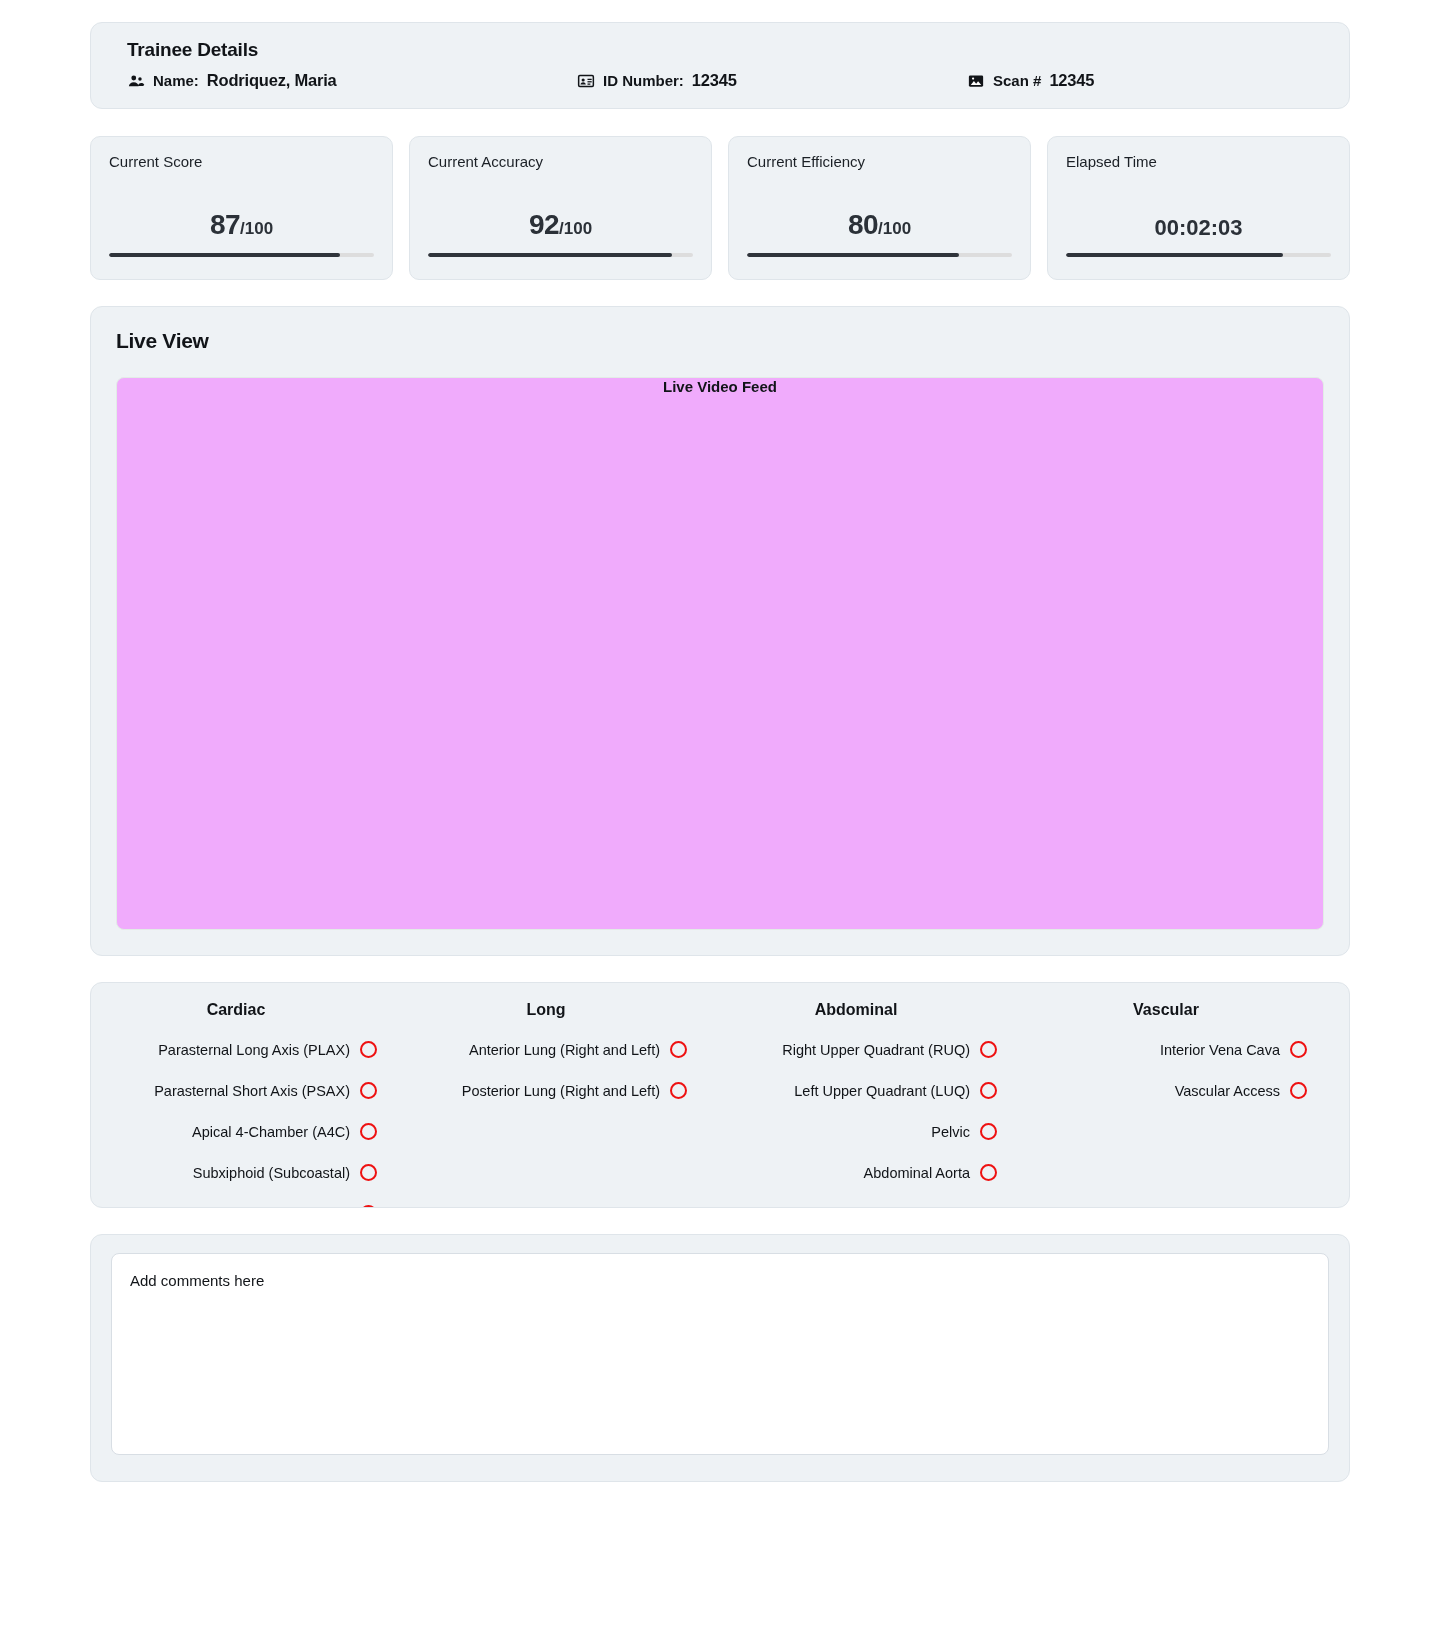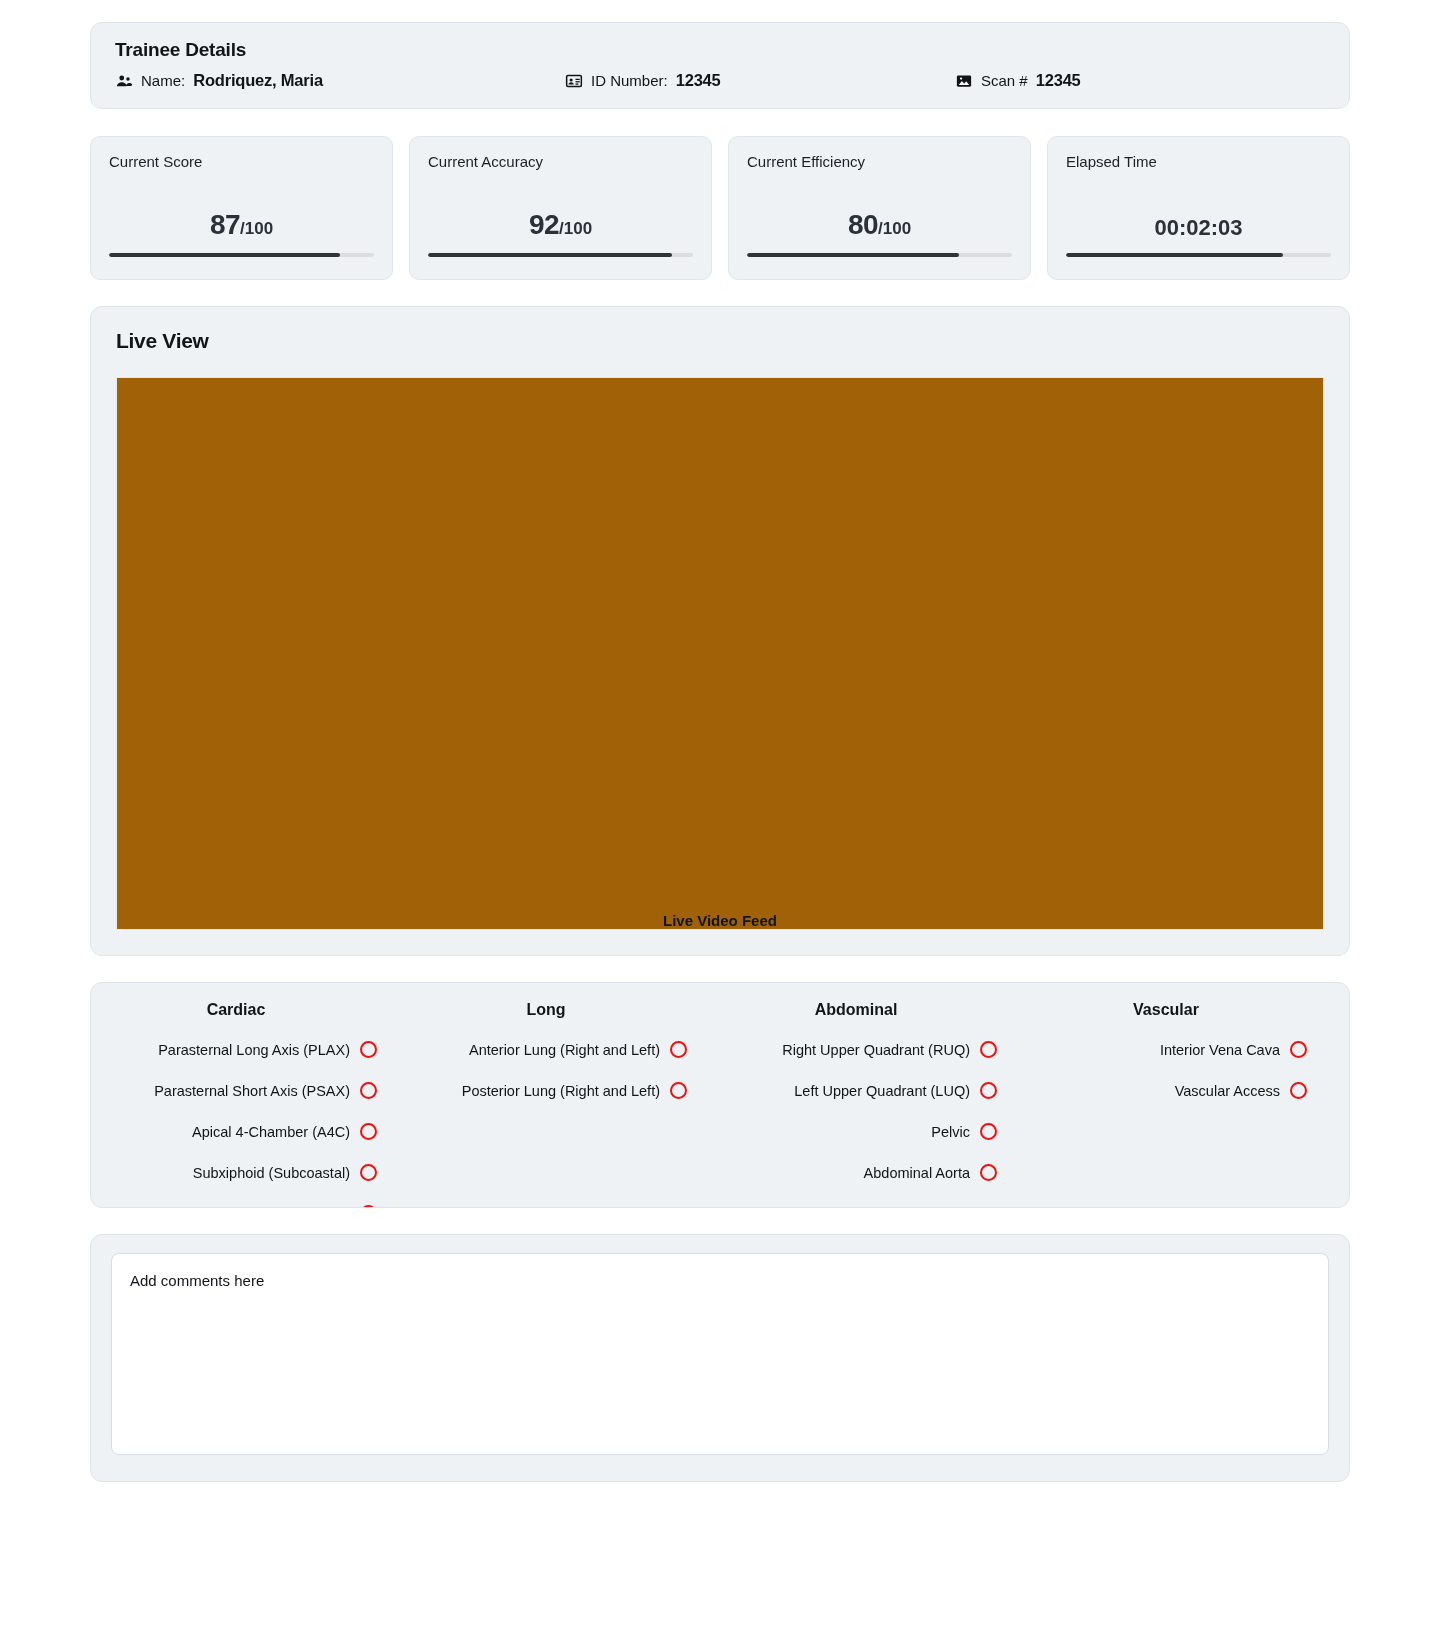--- a/index.html
+++ b/index.html
@@ -18,40 +18,40 @@
   }
 
   .panel {
     background: #eef2f5;
     border: 1px solid #dfe5ea;
     border-radius: 12px;
   }
 
   
   #trainee-panel {
-    padding: 16px 20px 18px 24px;
+    padding: 16px 20px 18px 36px;
     margin-bottom: 20px;
   }
   #trainee-title {
     font-size: 19px;
     font-weight: 700;
     letter-spacing: -0.2px;
     margin-bottom: 10px;
   }
   #trainee-fields {
     display: flex;
     align-items: center;
   }
   .field {
     display: flex;
     align-items: center;
     gap: 8px;
     font-size: 15px;
   }
-  .field-label { font-weight: 400; }
+  .field-label { font-weight: 700; }
   .field-value { font-weight: 700; font-size: 16.5px; letter-spacing: -0.2px; }
   .f-name  { width: 450px; }
   .f-id    { width: 390px; }
   .f-scan  { width: 300px; }
   .ico { display: inline-flex; align-items: center; justify-content: center; }
 
   
   #metrics {
     display: flex;
     gap: 16px;
@@ -115,25 +115,25 @@
     margin-bottom: 26px;
   }
   #live-view-title {
     font-size: 21px;
     font-weight: 700;
     letter-spacing: -0.3px;
     margin-bottom: 24px;
   }
   #video-feed {
     height: 553px;
-    background: #a16207;
+    background: #f0abfc;
     border: 1px solid #e2ece6;
-    border-radius: 0;
-    display: flex;
-    align-items: flex-end;
+    border-radius: 8px;
+    display: flex;
+    align-items: flex-start;
     justify-content: center;
   }
   #video-feed-label {
     font-size: 15px;
     font-weight: 700;
     color: #111418;
   }
 
   
   #checklist-panel {

